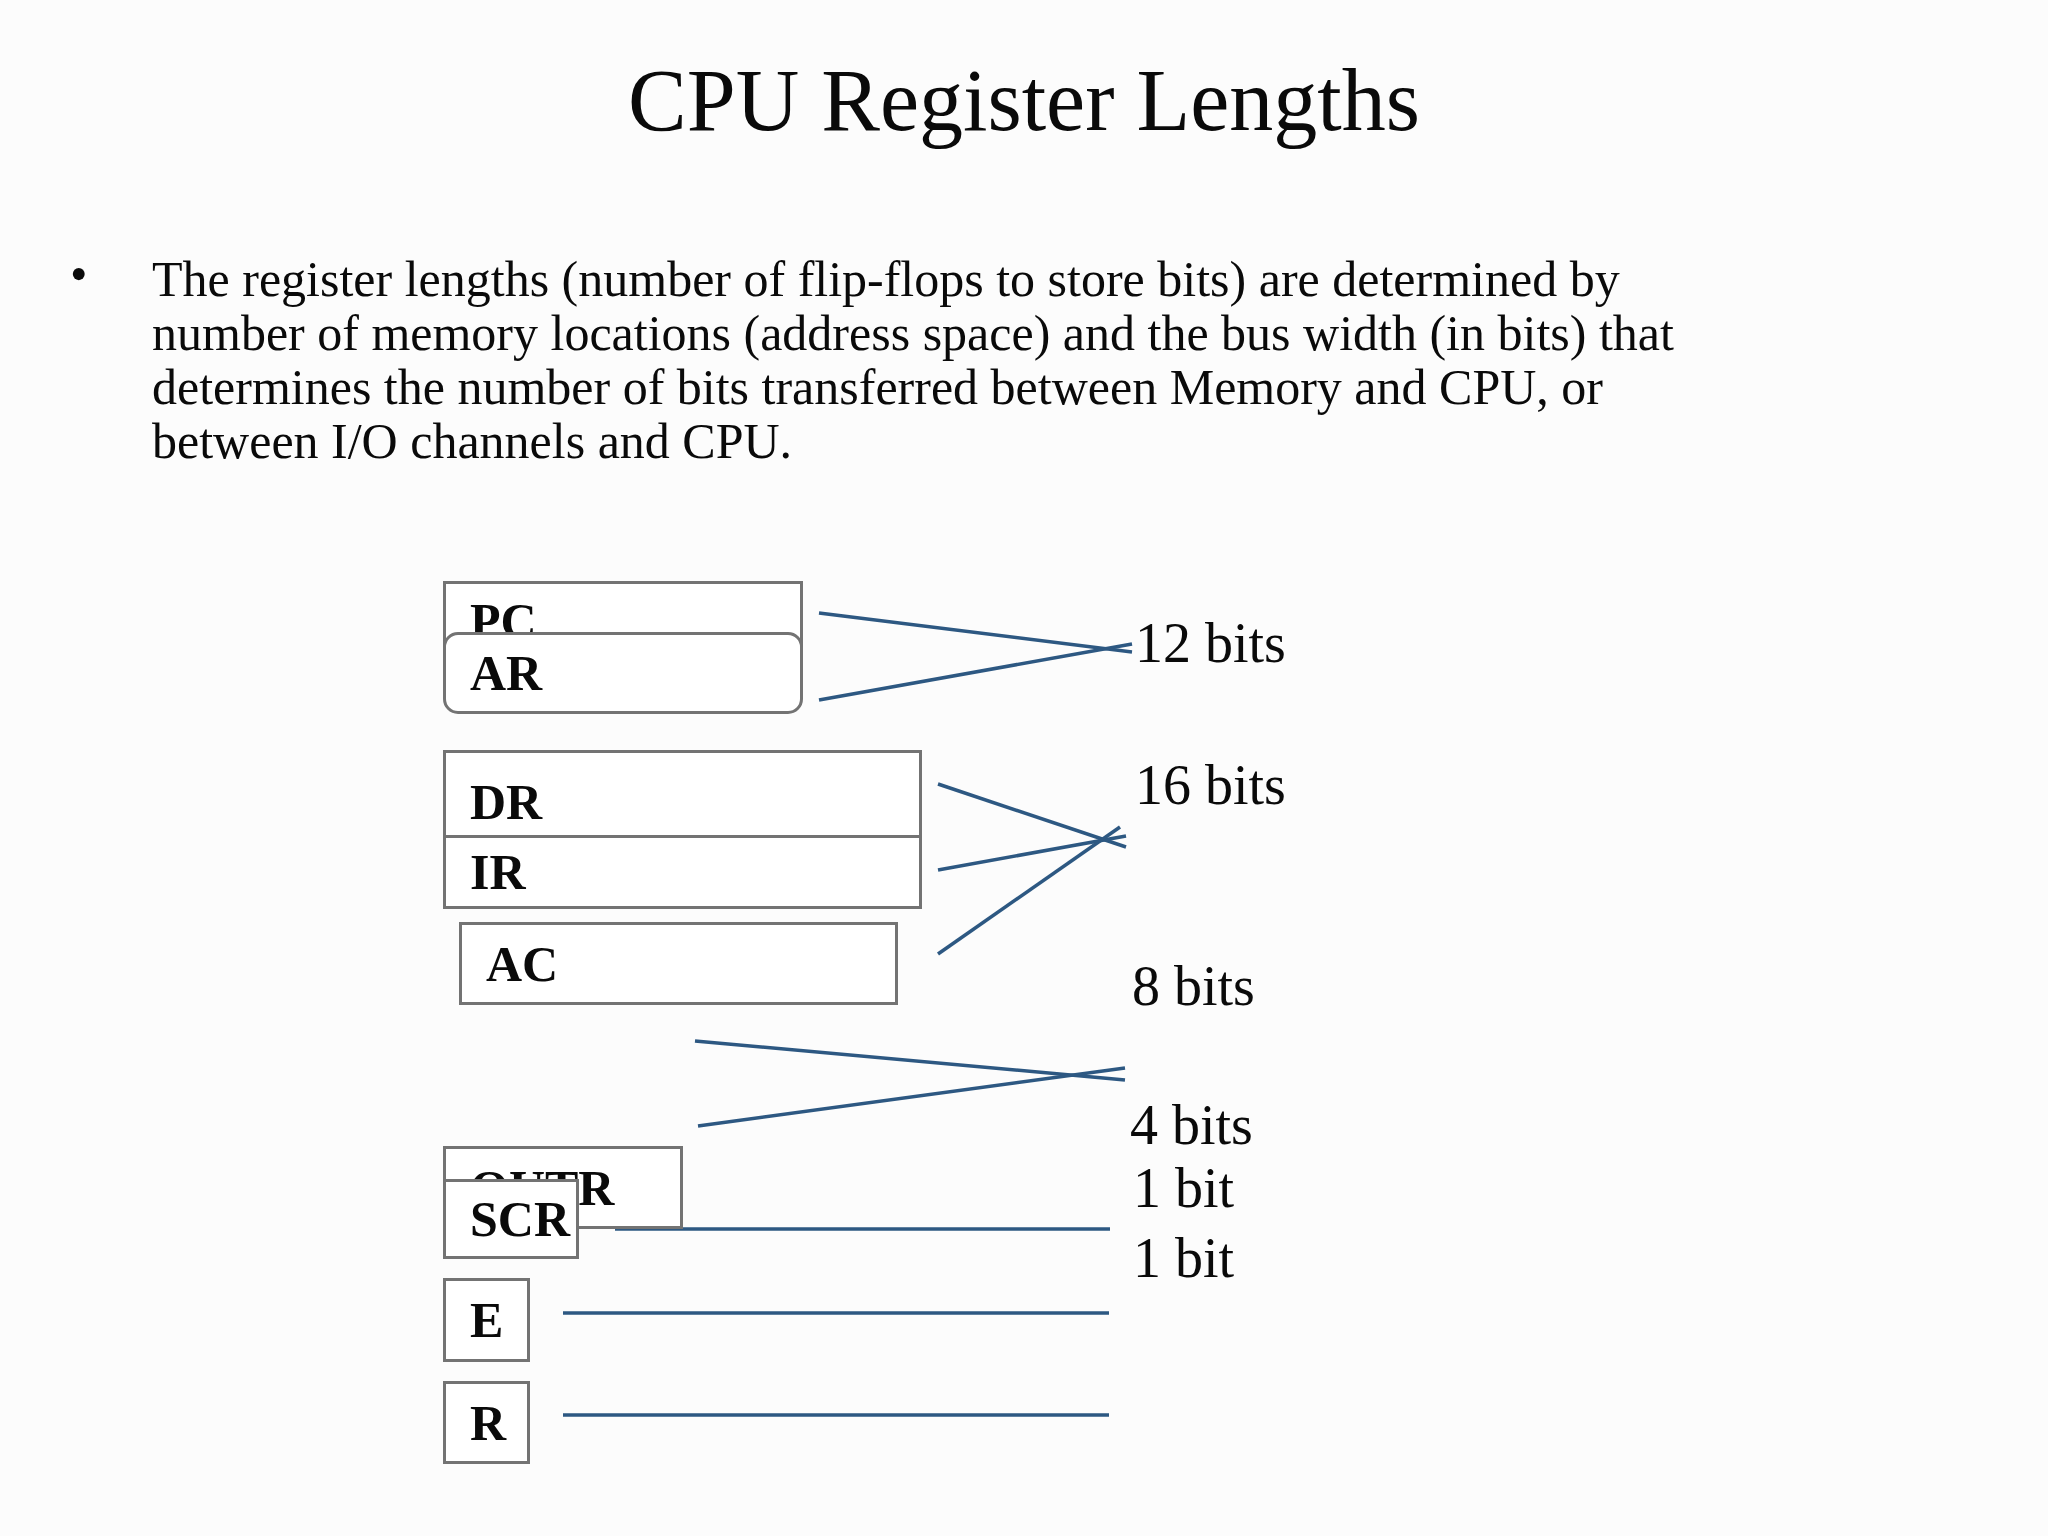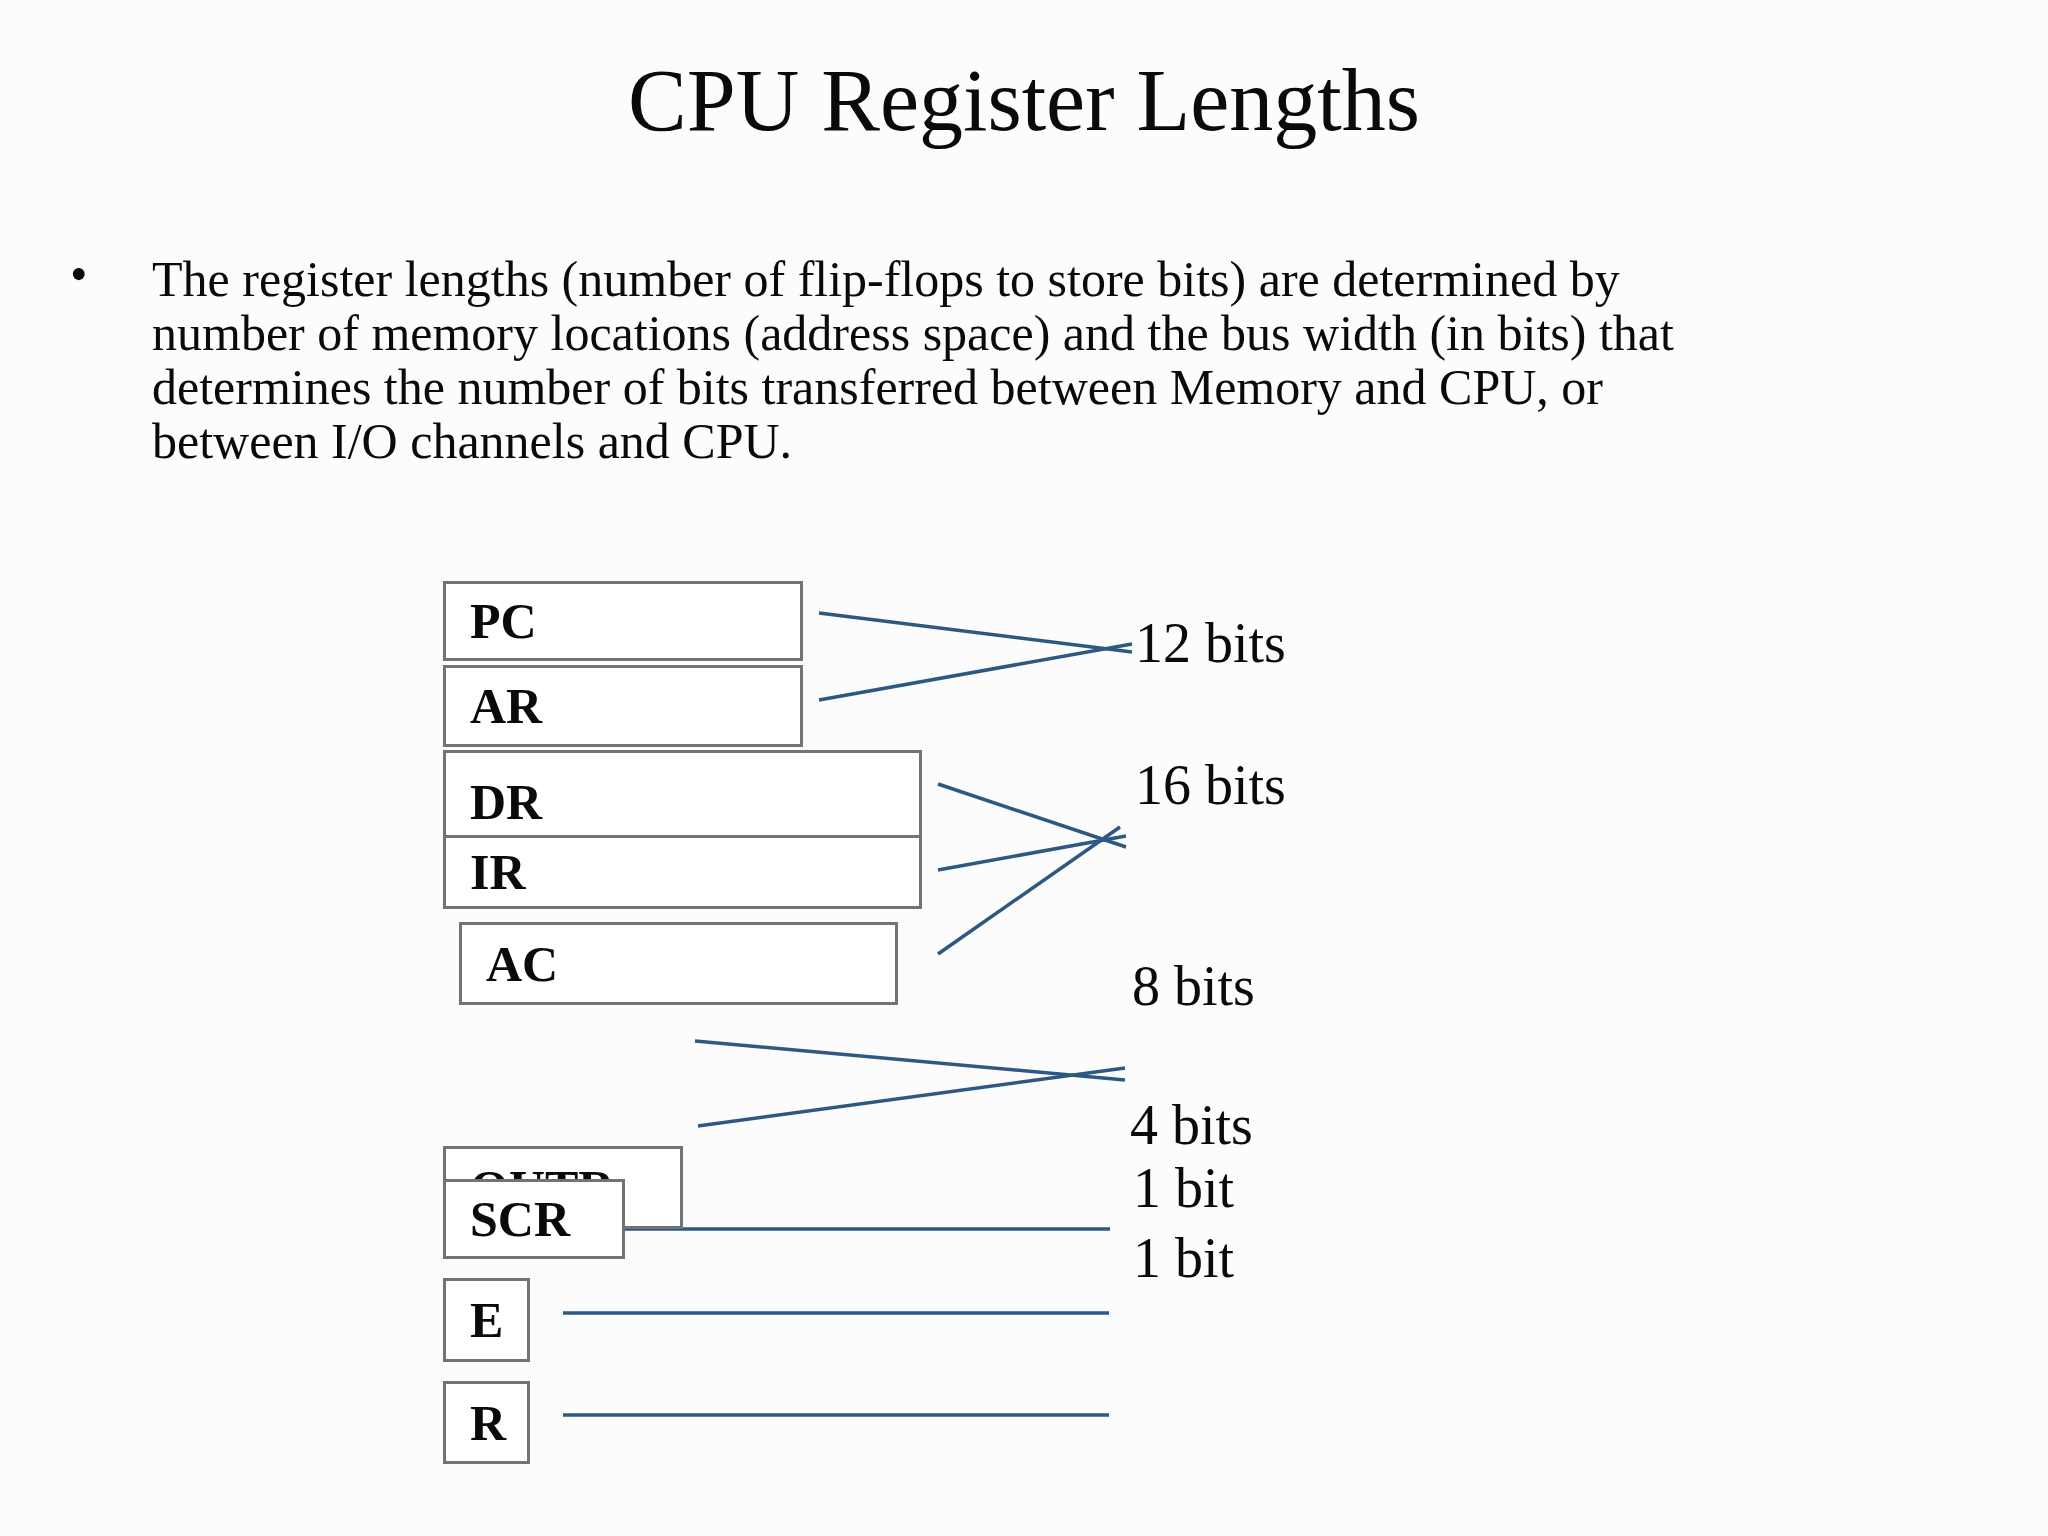--- a/index.html
+++ b/index.html
@@ -85,36 +85,36 @@
     <line x1="695" y1="1041" x2="1125" y2="1080" stroke-width="3.5" stroke="#2d5882"></line>
     <line x1="698" y1="1126" x2="1125" y2="1068" stroke-width="3.5" stroke="#2d5882"></line>
     <line x1="615" y1="1229" x2="1110" y2="1229" stroke-width="3.5" stroke="#2d5882"></line>
     <line x1="563" y1="1313" x2="1109" y2="1313" stroke-width="3.5" stroke="#2d5882"></line>
     <line x1="563" y1="1415" x2="1109" y2="1415" stroke-width="3.5" stroke="#2d5882"></line>
   </svg>
 
   <div class="reg" style="left:443px; top:581px;  width:360px; height:80px;">
       <span>PC</span>
     </div>
-  <div class="reg" style="left:443px; top:665px;  width:360px; height:82px;">
+  <div class="reg" style="left:443px; top:632px;  width:360px; height:82px;border-radius:15px;">
       <span>AR</span>
     </div>
   <div class="reg" style="left:443px; top:750px;  width:479px; height:104px;">
       <span>DR</span>
     </div>
   <div class="reg" style="left:443px; top:835px;  width:479px; height:74px;">
       <span>IR</span>
     </div>
   <div class="reg" style="left:459px; top:922px;  width:439px; height:83px;">
       <span>AC</span>
     </div>
   <div class="reg" style="left:443px; top:1146px; width:240px; height:83px;">
       <span>OUTR</span>
     </div>
-  <div class="reg" style="left:443px; top:1179px; width:182px; height:80px;padding-left:24px;">
+  <div class="reg" style="left:443px; top:1179px; width:136px; height:80px;padding-left:24px;">
       <span>SCR</span>
     </div>
   <div class="reg" style="left:443px; top:1278px; width:87px;  height:84px;">
       <span>E</span>
     </div>
   <div class="reg" style="left:443px; top:1381px; width:87px;  height:83px;">
       <span>R</span>
     </div>
 
   <div class="bitlabel" style="left:1135px; top:615px;">12 bits</div>

